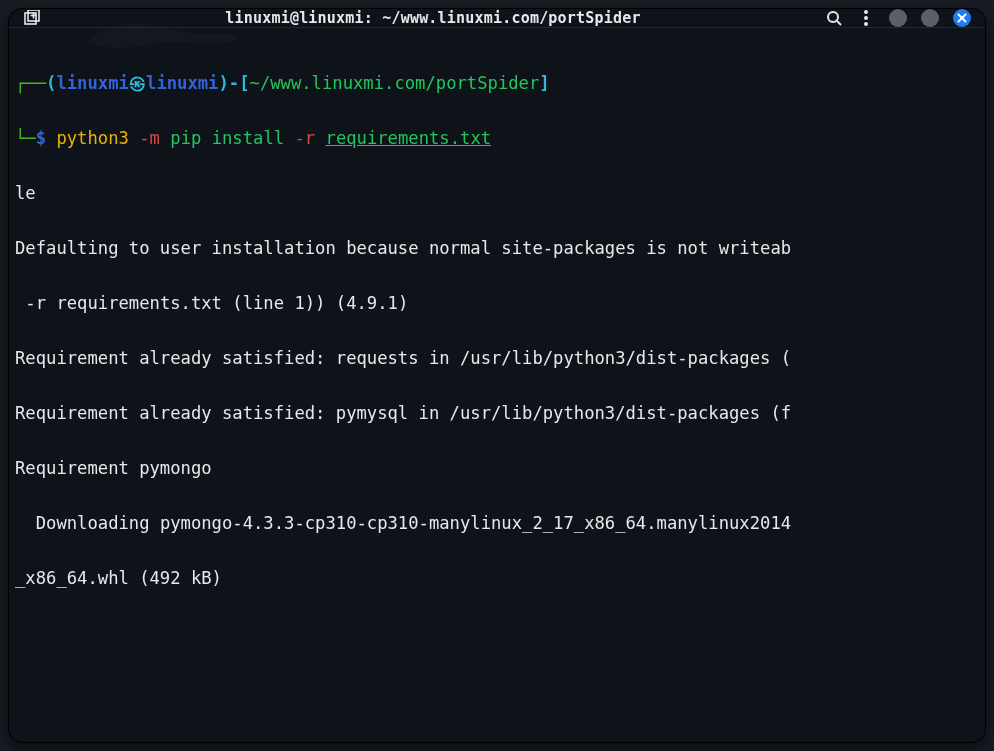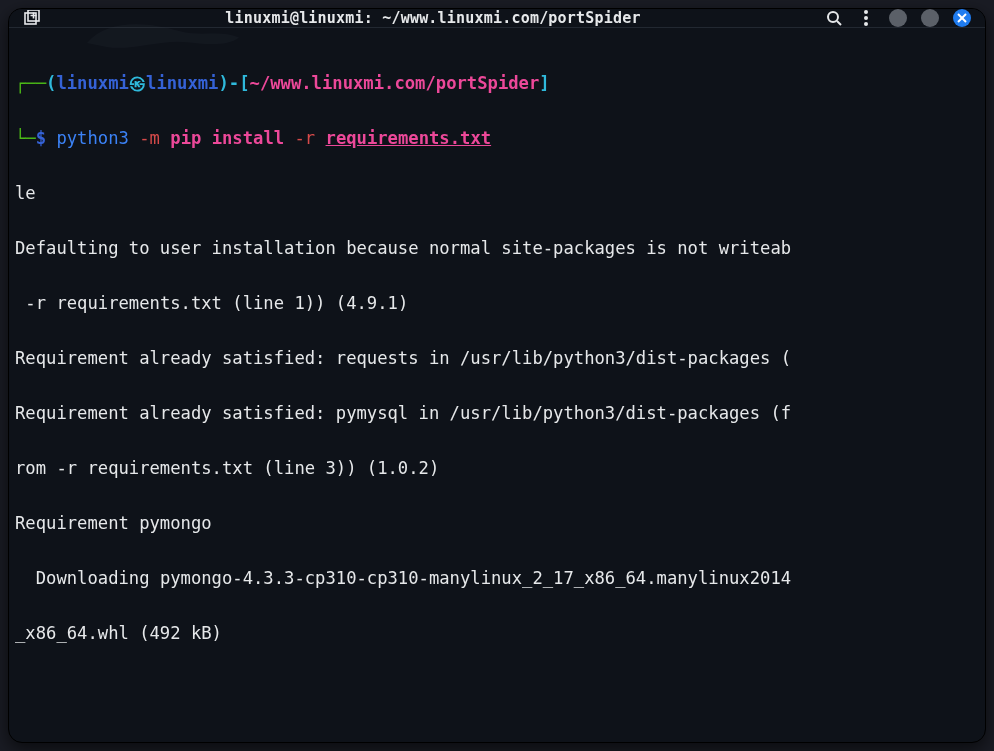--- a/index.html
+++ b/index.html
@@ -25,22 +25,22 @@
   .circle.max { background: #5b6068; }
   .circle.close { background: #1f7cf0; }
 
   .term {
     flex: 1; padding: 14px 6px 14px 6px; color: #e6e8ea; font-size: 17.2px; line-height: 27.5px;
     white-space: pre-wrap; word-break: break-all; position: relative;
   }
   .term .row { display: block; }
   .c-cyan   { color: #2fb9db; font-weight: 700; }
   .c-navy   { color: #3562d6; font-weight: 700; text-align: right; }
-  .c-white  { color: #ec4899; font-weight: 700; }
-  .c-grey   { color: #3b82f6; }
+  .c-white  { color: #22c55e; font-weight: 400; }
+  .c-grey   { color: #eab308; }
   .c-green  { color: #4cbb17; font-weight: 700; }
   .c-red    { color: #d64a4a; }
   .c-prompt { color: #2fb9db; font-weight: 700; }
   .u { text-decoration: underline; }
 
   .kali-dragon {
     position:absolute; top:6px; left:74px; width:160px; height:40px; opacity:.12;
   }
 
 </style>
@@ -90,21 +90,20 @@
   </div>
 
   <div class="term">
 <span class="row"><span class="c-green">┌──</span><span class="c-prompt">(</span><span class="c-navy">linuxmi</span><span class="c-cyan">㉿</span><span class="c-navy">linuxmi</span><span class="c-prompt">)-</span><span class="c-prompt">[</span><span class="c-white">~/www.linuxmi.com/portSpider</span><span class="c-prompt">]</span></span>
 <span class="row"><span class="c-green">└─</span><span class="c-navy">$</span> <span class="c-grey">python3</span> <span class="c-red">-m</span> <span class="c-white">pip install</span> <span class="c-red">-r</span> <span class="c-white u">requirements.txt</span></span>
 <span class="row">le</span>
 <span class="row">Defaulting to user installation because normal site-packages is not writeab</span>
 <span class="row"> -r requirements.txt (line 1)) (4.9.1)</span>
 <span class="row">Requirement already satisfied: requests in /usr/lib/python3/dist-packages (</span>
 <span class="row">Requirement already satisfied: pymysql in /usr/lib/python3/dist-packages (f</span>
-<span class="row">rom -r requirements.txt (line 3)) (1.0.2)</span>
 <span class="row">Requirement pymongo</span>
 <span class="row">  Downloading pymongo-4.3.3-cp310-cp310-manylinux_2_17_x86_64.manylinux2014</span>
 <span class="row">_x86_64.whl (492 kB)</span>
 
 
 
 
 
 
 

